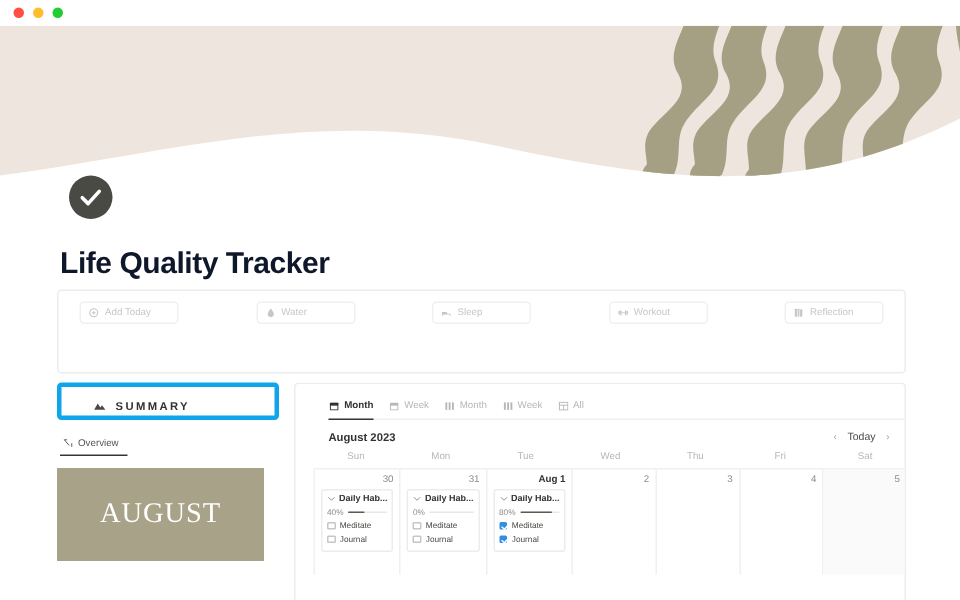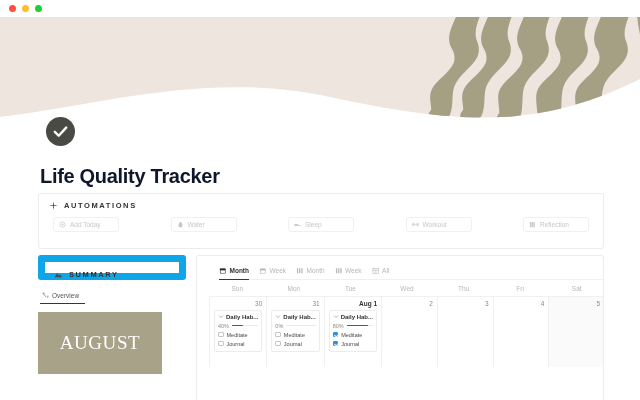--- a/index.html
+++ b/index.html
@@ -68,34 +68,34 @@
     font-size: 6.5px; color: #c9c7c3; white-space: nowrap;
   }
   .auto-spacer { flex: 1 1 auto; }
   .auto-btn svg { width: 7px; height: 7px; flex: 0 0 auto; }
 
   
   #summary {
     position: absolute; left: 38px; top: 155px; width: 148px;
   }
   #summary-card {
-    border: 7px solid #0ea5e9; border-radius: 3px; background: #fff; height: 25px;
+    border: 3px solid #0ea5e9; border-radius: 3px; background: #fff; height: 25px; padding-left: 12px;
   }
   #summary-card .card-header { padding: 8px 0 0 9px; }
   #summary-tabs {
     margin-top: 12px; display: flex; padding-left: 2px;
   }
   .sum-tab {
     display: flex; align-items: center; gap: 3px;
     font-size: 6.5px; color: #56544f; padding: 0 6px 4px 2px;
     border-bottom: 1.5px solid #37362f;
   }
   .sum-tab svg { width: 7px; height: 7px; }
   #august-banner {
-    margin-top: 8px; height: 62px; width: 124px;
+    margin-top: 8px; height: 62px; width: 138px;
     background: #a8a288;
     display: flex; align-items: center; justify-content: center;
   }
   #august-banner span {
     font-family: "Liberation Serif", serif;
     font-size: 19px; color: #ffffff; letter-spacing: 0.6px;
   }
 
   
   #habits {
@@ -221,30 +221,20 @@
 
   <div id="page-icon">
     <svg viewBox="0 0 24 24" xmlns="http://www.w3.org/2000/svg">
       <path d="M4 12.5 L9.5 18 L20 6.5" fill="none" stroke="#fff" stroke-width="3.4" stroke-linecap="round" stroke-linejoin="round"></path>
     </svg>
   </div>
 
   <div id="page-title">Life Quality Tracker</div>
 
   <div id="automations">
-    <div class="card-header">
-      <svg class="hdr-icon" viewBox="0 0 24 24" xmlns="http://www.w3.org/2000/svg" fill="#4a4945">
-        <path d="M12 1 L13.4 9 L12 11 L10.6 9 Z"></path>
-        <path d="M12 23 L10.6 15 L12 13 L13.4 15 Z"></path>
-        <path d="M1 12 L9 10.6 L11 12 L9 13.4 Z"></path>
-        <path d="M23 12 L15 13.4 L13 12 L15 10.6 Z"></path>
-        <circle cx="12" cy="12" r="2.2"></circle>
-      </svg>
-      <span class="hdr-label">AUTOMATIONS</span>
-    </div>
 
     <div id="automation-buttons">
       <div class="auto-btn">
         <svg viewBox="0 0 24 24" xmlns="http://www.w3.org/2000/svg" fill="none" stroke="#c9c7c3" stroke-width="2.4">
           <circle cx="12" cy="12" r="9"></circle>
             <path d="M12 8 V16 M8 12 H16"></path>
         </svg>
         <span>Add Today</span>
       </div>
       <div class="auto-spacer"></div>
@@ -343,20 +333,28 @@
       </div>
       <div class="vtab">
         <svg viewBox="0 0 24 24" xmlns="http://www.w3.org/2000/svg" fill="none" stroke="#b9b7b3" stroke-width="2">
           <rect x="3" y="4" width="18" height="16"></rect>
           <path d="M3 10 H21 M12 10 V20"></path>
         </svg>
         <span>All</span>
       </div>
     </div>
 
+    <div id="cal-toolbar">
+      <span id="cal-month">August 2023</span>
+      <span id="cal-nav">
+        <span class="nav-arrow">‹</span>
+        <span id="cal-today">Today</span>
+        <span class="nav-arrow">›</span>
+      </span>
+    </div>
 
     <div id="cal-head">
       <div>Sun</div>
       <div>Mon</div>
       <div>Tue</div>
       <div>Wed</div>
       <div>Thu</div>
       <div>Fri</div>
       <div>Sat</div>
     </div>

